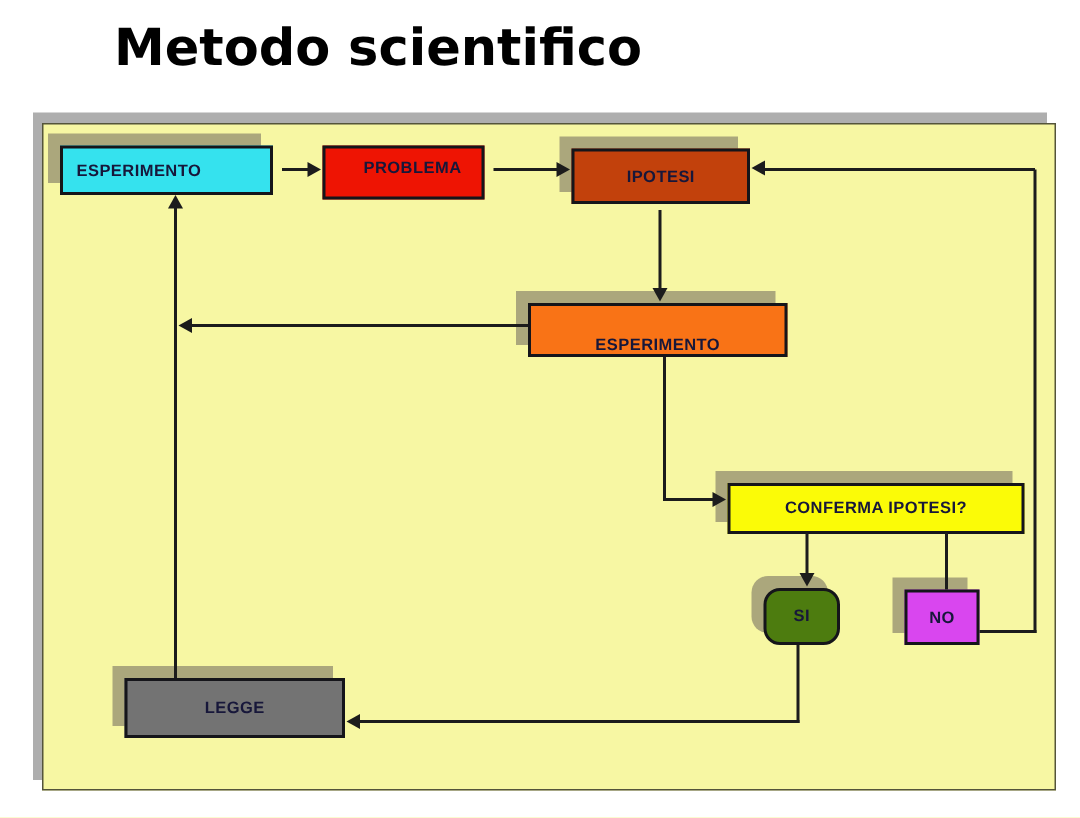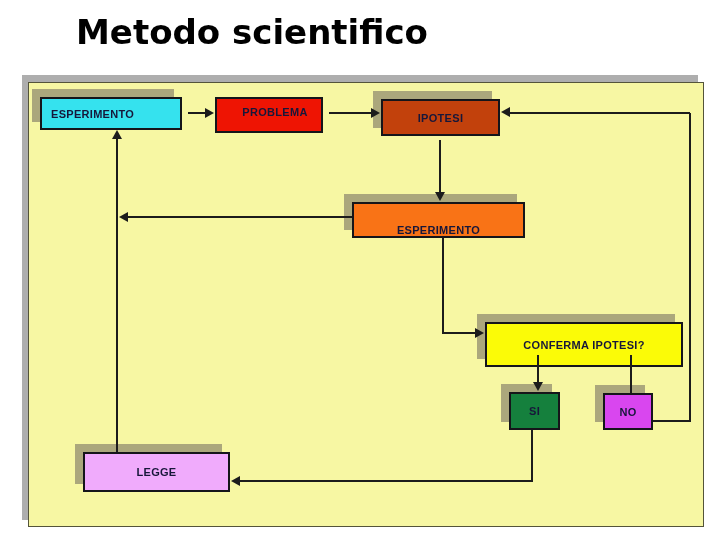--- a/index.html
+++ b/index.html
@@ -32,21 +32,21 @@
     font-size:11px;font-weight:bold;color:var(--text,#18183c);
     letter-spacing:0.3px;white-space:nowrap;
   }
   .node.shadowed{box-shadow:-8px -8px 0 var(--box-shadow,#aba77c);}
   .node.align-left{justify-content:flex-start;padding-left:9px;}
 
   #node-osservazione{left:40px;top:97px;width:142px;height:33px;}
   #node-problema{left:215px;top:97px;width:108px;height:36px;align-items:flex-start;padding-top:7px;padding-left:12px;}
   #node-ipotesi{left:381px;top:99px;width:119px;height:37px;}
   #node-esperimento{left:352px;top:202px;width:173px;height:36px;}
-  #node-conferma{left:485px;top:322px;width:198px;height:45px;}
+  #node-conferma{left:485px;top:322px;width:198px;height:34px;}
   #node-si{left:509px;top:392px;width:51px;height:38px;}
   #node-no{left:603px;top:393px;width:50px;height:37px;}
   #node-legge{left:83px;top:452px;width:147px;height:40px;}
 
   .edge{position:absolute;background:var(--line,#1c1c1c);}
   .arr{position:absolute;width:0;height:0;}
   .arr.right{border-top:5px solid transparent;border-bottom:5px solid transparent;border-left:9px solid var(--line,#1c1c1c);}
   .arr.left {border-top:5px solid transparent;border-bottom:5px solid transparent;border-right:9px solid var(--line,#1c1c1c);}
   .arr.up   {border-left:5px solid transparent;border-right:5px solid transparent;border-bottom:9px solid var(--line,#1c1c1c);}
   .arr.down {border-left:5px solid transparent;border-right:5px solid transparent;border-top:9px solid var(--line,#1c1c1c);}
@@ -73,29 +73,29 @@
   </div>
 
   <div class="node shadowed" id="node-esperimento" style="background: #f97316; align-items: flex-end;">
     <span>ESPERIMENTO</span>
   </div>
 
   <div class="node shadowed" id="node-conferma" style="background: rgb(251, 251, 7);">
     <span>CONFERMA IPOTESI?</span>
   </div>
 
-  <div class="node shadowed" id="node-si" style="background: #15803d;">
+  <div class="node shadowed" id="node-si" style="background: #4d7c0f; border-radius: 11px;">
     <span>SI</span>
   </div>
 
   <div class="node shadowed" id="node-no" style="background: #d946ef;">
     <span>NO</span>
   </div>
 
-  <div class="node shadowed" id="node-legge" style="background: #f0abfc;">
+  <div class="node shadowed" id="node-legge" style="background: #737373;">
     <span>LEGGE</span>
   </div>
 
   <div class="edge" style="left:188px;top:112px;width:20px;height:2px;"></div>
   <div class="arr right" style="left:205px;top:108px;"></div>
 
   <div class="edge" style="left:329px;top:112px;width:44px;height:2px;"></div>
   <div class="arr right" style="left:371px;top:108px;"></div>
 
   <div class="edge" style="left:439px;top:140px;width:2px;height:54px;"></div>

